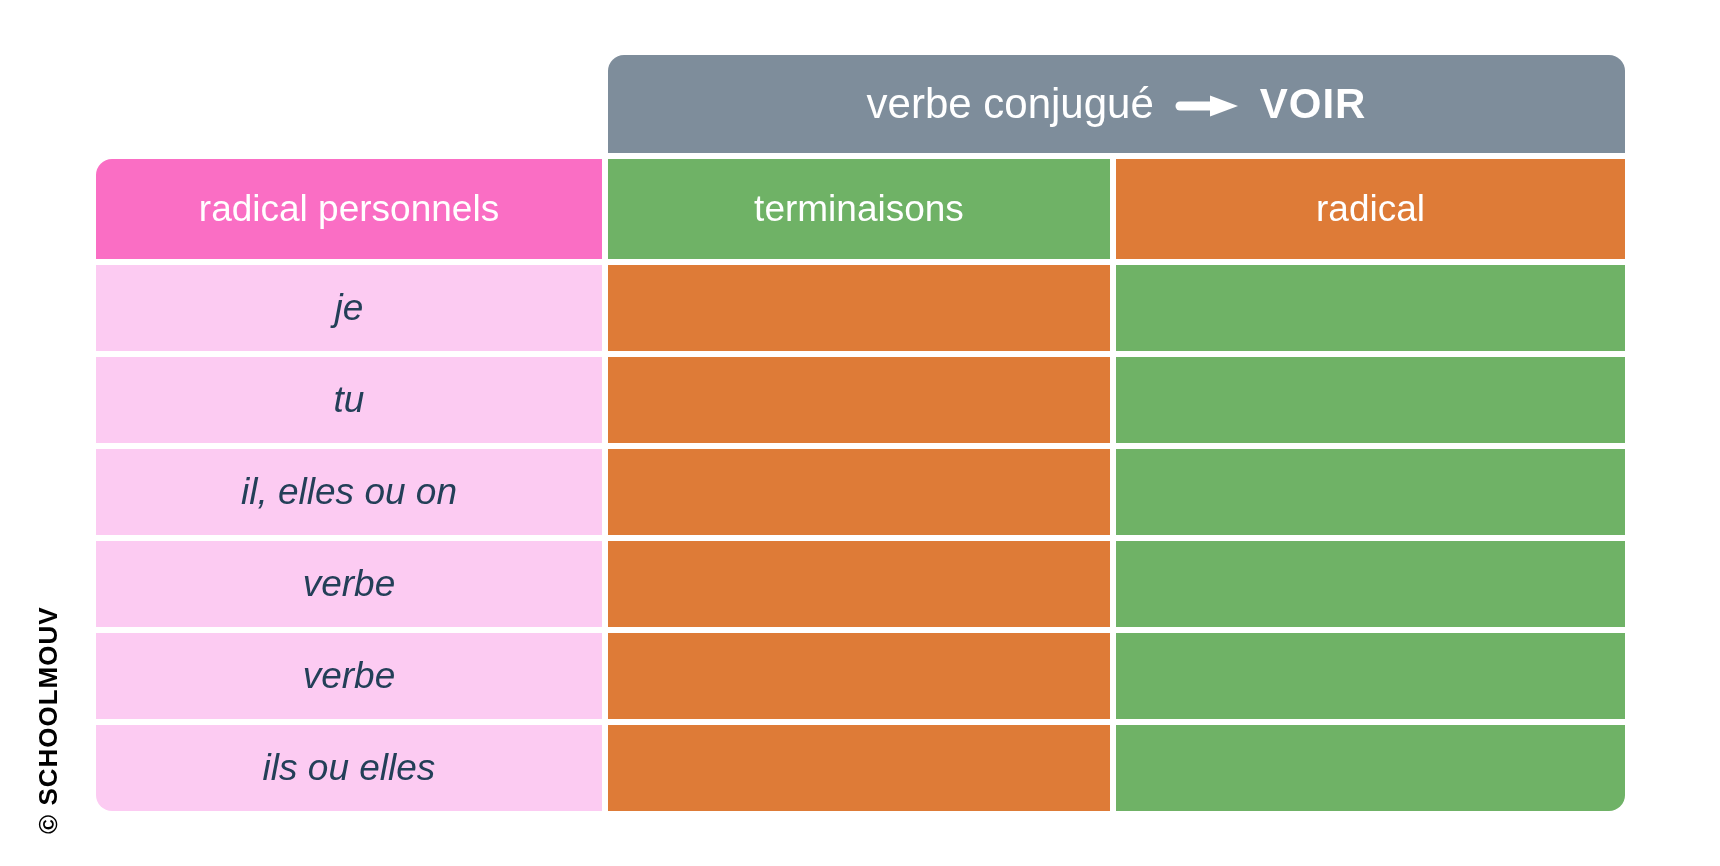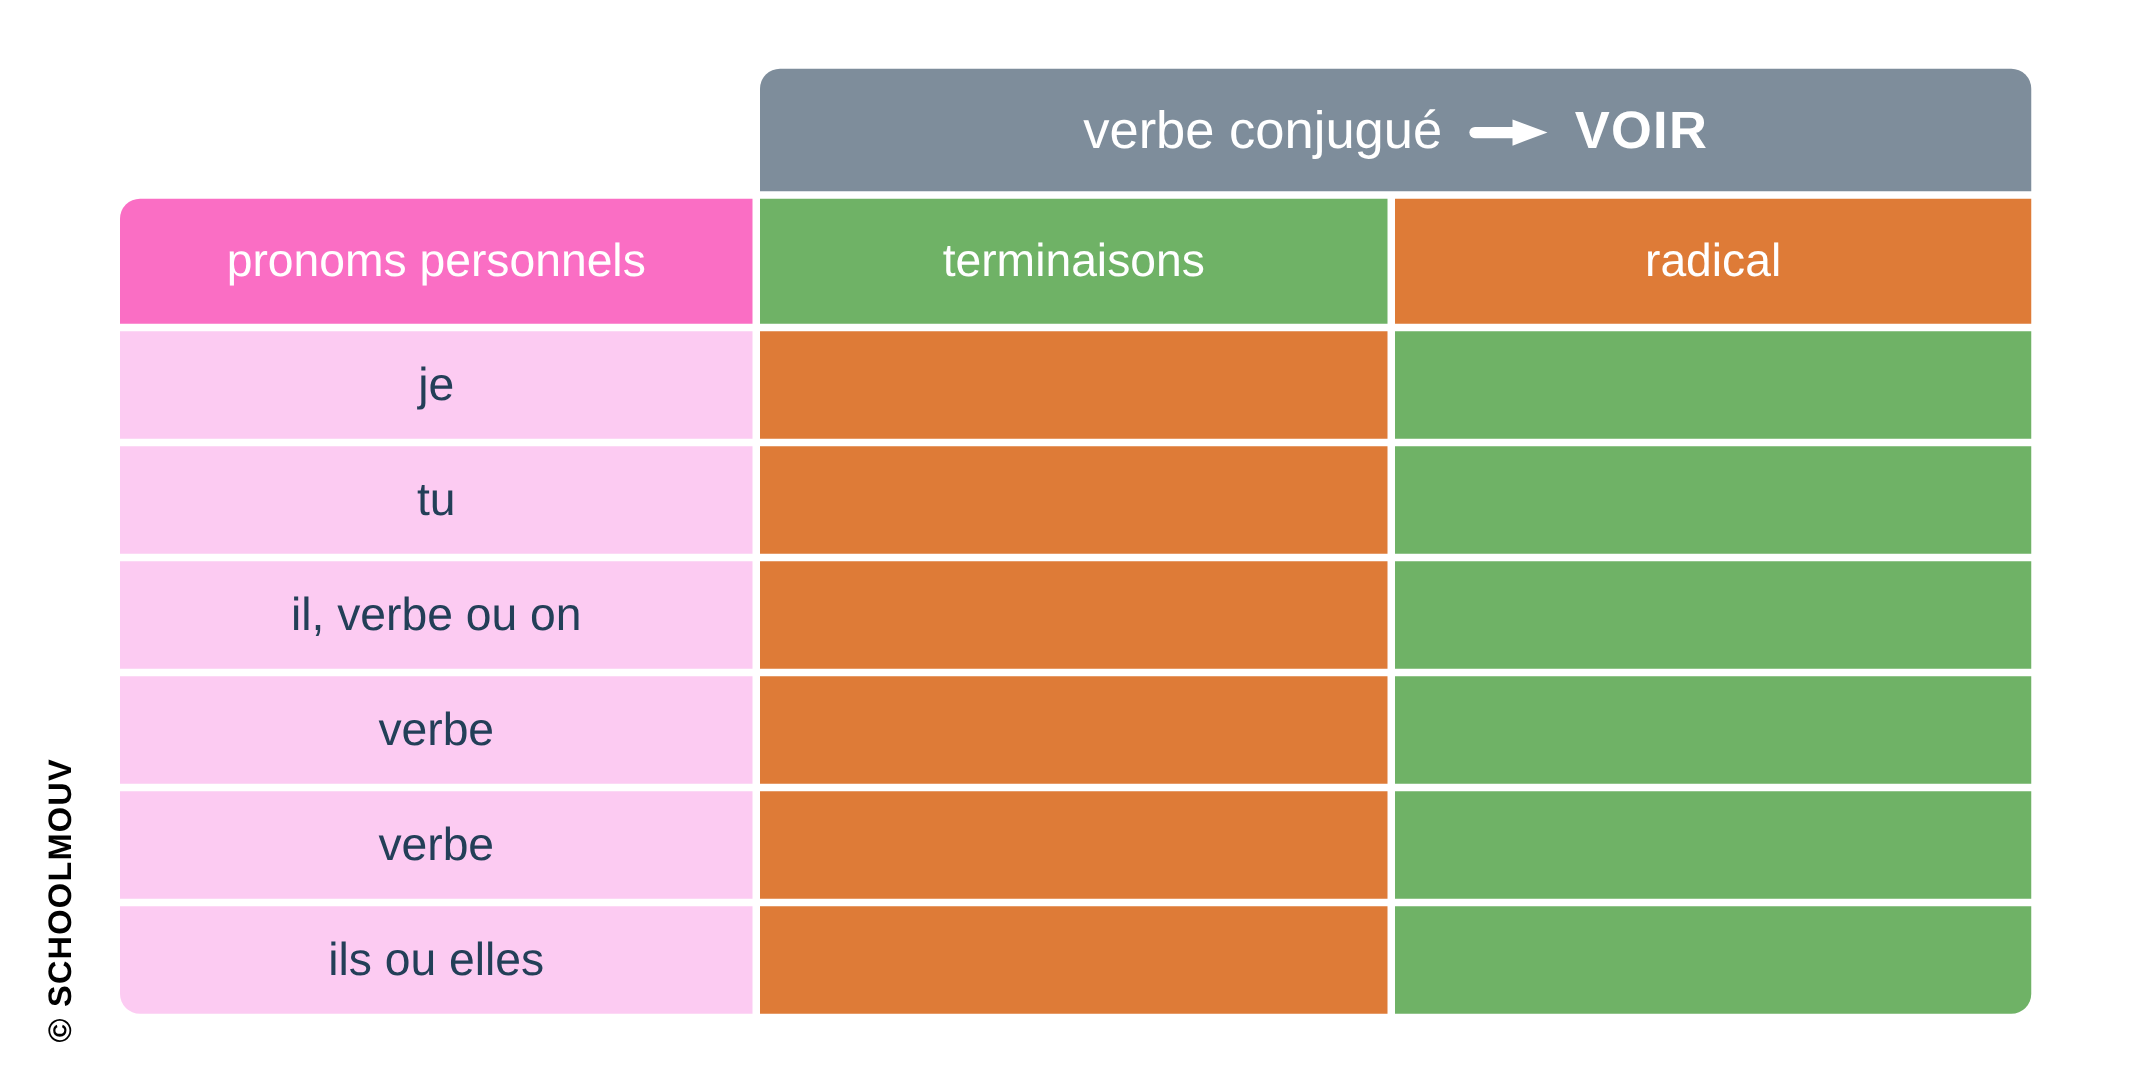--- a/index.html
+++ b/index.html
@@ -56,20 +56,21 @@
     font-weight: 500;
   }
   .hdr-pink   { background: #FA6EC4; border-radius: 16px 0 0 0; }
   .hdr-orange { background: #DE7B37; }
   .hdr-green  { background: #6FB266; }
   .cell-pronoun {
     background: #FCCBF2;
     color: #233F58;
     font-size: 37px;
     font-weight: 500;
+    font-style: italic;
   }
   .cell-radical     { background: #DE7B37; }
   .cell-terminaison { background: #6FB266; }
   .pronoun-last     { border-radius: 0 0 0 16px; }
   .terminaison-last { border-radius: 0 0 16px 0; }
   .watermark {
     position: absolute;
     left: -57px;
     top: 714px;
     width: 210px;
@@ -96,33 +97,33 @@
     <div class="cell"></div>
     <div class="cell title-bar">
       <span>verbe conjugué</span>
       <svg class="arrow-svg" width="66" height="24" viewBox="0 0 66 24" aria-hidden="true">
         <line x1="6" y1="12" x2="37" y2="12" stroke="#ffffff" stroke-width="9" stroke-linecap="round"></line>
         <path d="M36 1.5 L64 12 L36 22.5 Z" fill="#ffffff"></path>
       </svg>
       <span class="title-verb">VOIR</span>
     </div>
 
-    <div class="cell hdr hdr-pink">pronoms personnels</div>
+    <div class="cell hdr hdr-pink">radical personnels</div>
     <div class="cell hdr hdr-green">terminaisons</div>
     <div class="cell hdr hdr-orange">radical</div>
 
     <div class="cell cell-pronoun">je</div>
     <div class="cell cell-radical"></div>
     <div class="cell cell-terminaison"></div>
 
     <div class="cell cell-pronoun">tu</div>
     <div class="cell cell-radical"></div>
     <div class="cell cell-terminaison"></div>
 
-    <div class="cell cell-pronoun">il, verbe ou on</div>
+    <div class="cell cell-pronoun">il, elles ou on</div>
     <div class="cell cell-radical"></div>
     <div class="cell cell-terminaison"></div>
 
     <div class="cell cell-pronoun">verbe</div>
     <div class="cell cell-radical"></div>
     <div class="cell cell-terminaison"></div>
 
     <div class="cell cell-pronoun">verbe</div>
     <div class="cell cell-radical"></div>
     <div class="cell cell-terminaison"></div>

